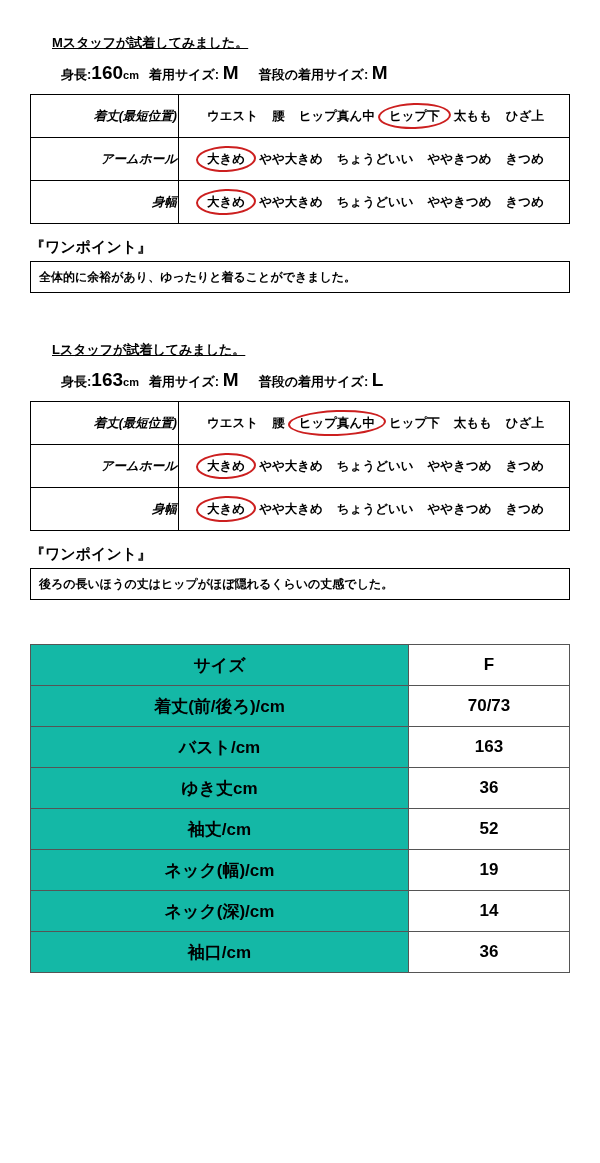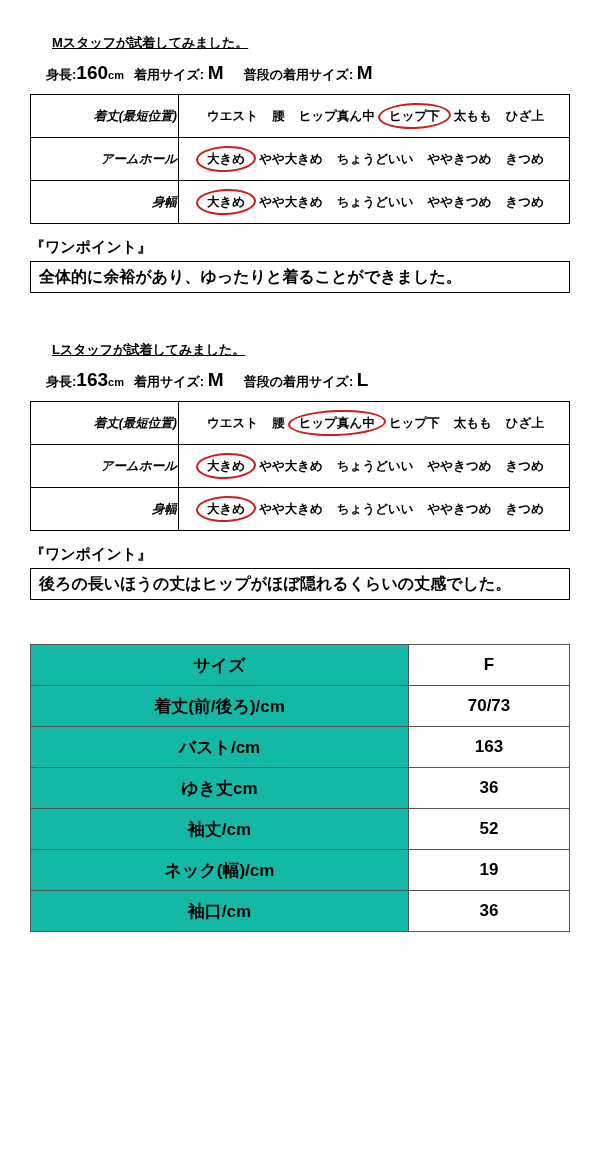--- a/index.html
+++ b/index.html
@@ -28,21 +28,21 @@
     position: relative;
   }
   .staff-title {
     font-size: 13px;
     font-weight: bold;
     text-decoration: underline;
     letter-spacing: 0px;
     margin: 8px 0 10px 22px;
   }
   .staff-meta {
-    margin: 0 0 10px 16px;
+    margin: 0 0 10px 31px;
     font-size: 13px;
     font-weight: bold;
     white-space: nowrap;
   }
   .staff-meta .big {
     font-size: 19px;
     font-weight: bold;
   }
   .staff-meta .unit {
     font-size: 11px;
@@ -108,21 +108,21 @@
     font-size: 15px;
     font-weight: bold;
     margin: 14px 0 4px 0;
   }
   .onepoint-box {
     border: 1px solid #000000;
     height: 30px;
     display: flex;
     align-items: center;
     padding-left: 8px;
-    font-size: 16px;
+    font-size: 12px;
     font-weight: bold;
     text-align: right;
   }
 
   
   table.size {
     border-collapse: collapse;
     width: 100%;
     table-layout: fixed;
     margin-top: 0;
@@ -255,19 +255,23 @@
     </tr>
     <tr>
       <td class="name">袖丈/cm</td>
       <td class="val">52</td>
     </tr>
     <tr>
       <td class="name">ネック(幅)/cm</td>
       <td class="val">19</td>
     </tr>
     <tr>
+      <td class="name">ネック(深)/cm</td>
+      <td class="val">14</td>
+    </tr>
+    <tr>
       <td class="name">袖口/cm</td>
       <td class="val">36</td>
     </tr>
   </tbody>
     </table>
 
 </div>
 
 </body></html>

